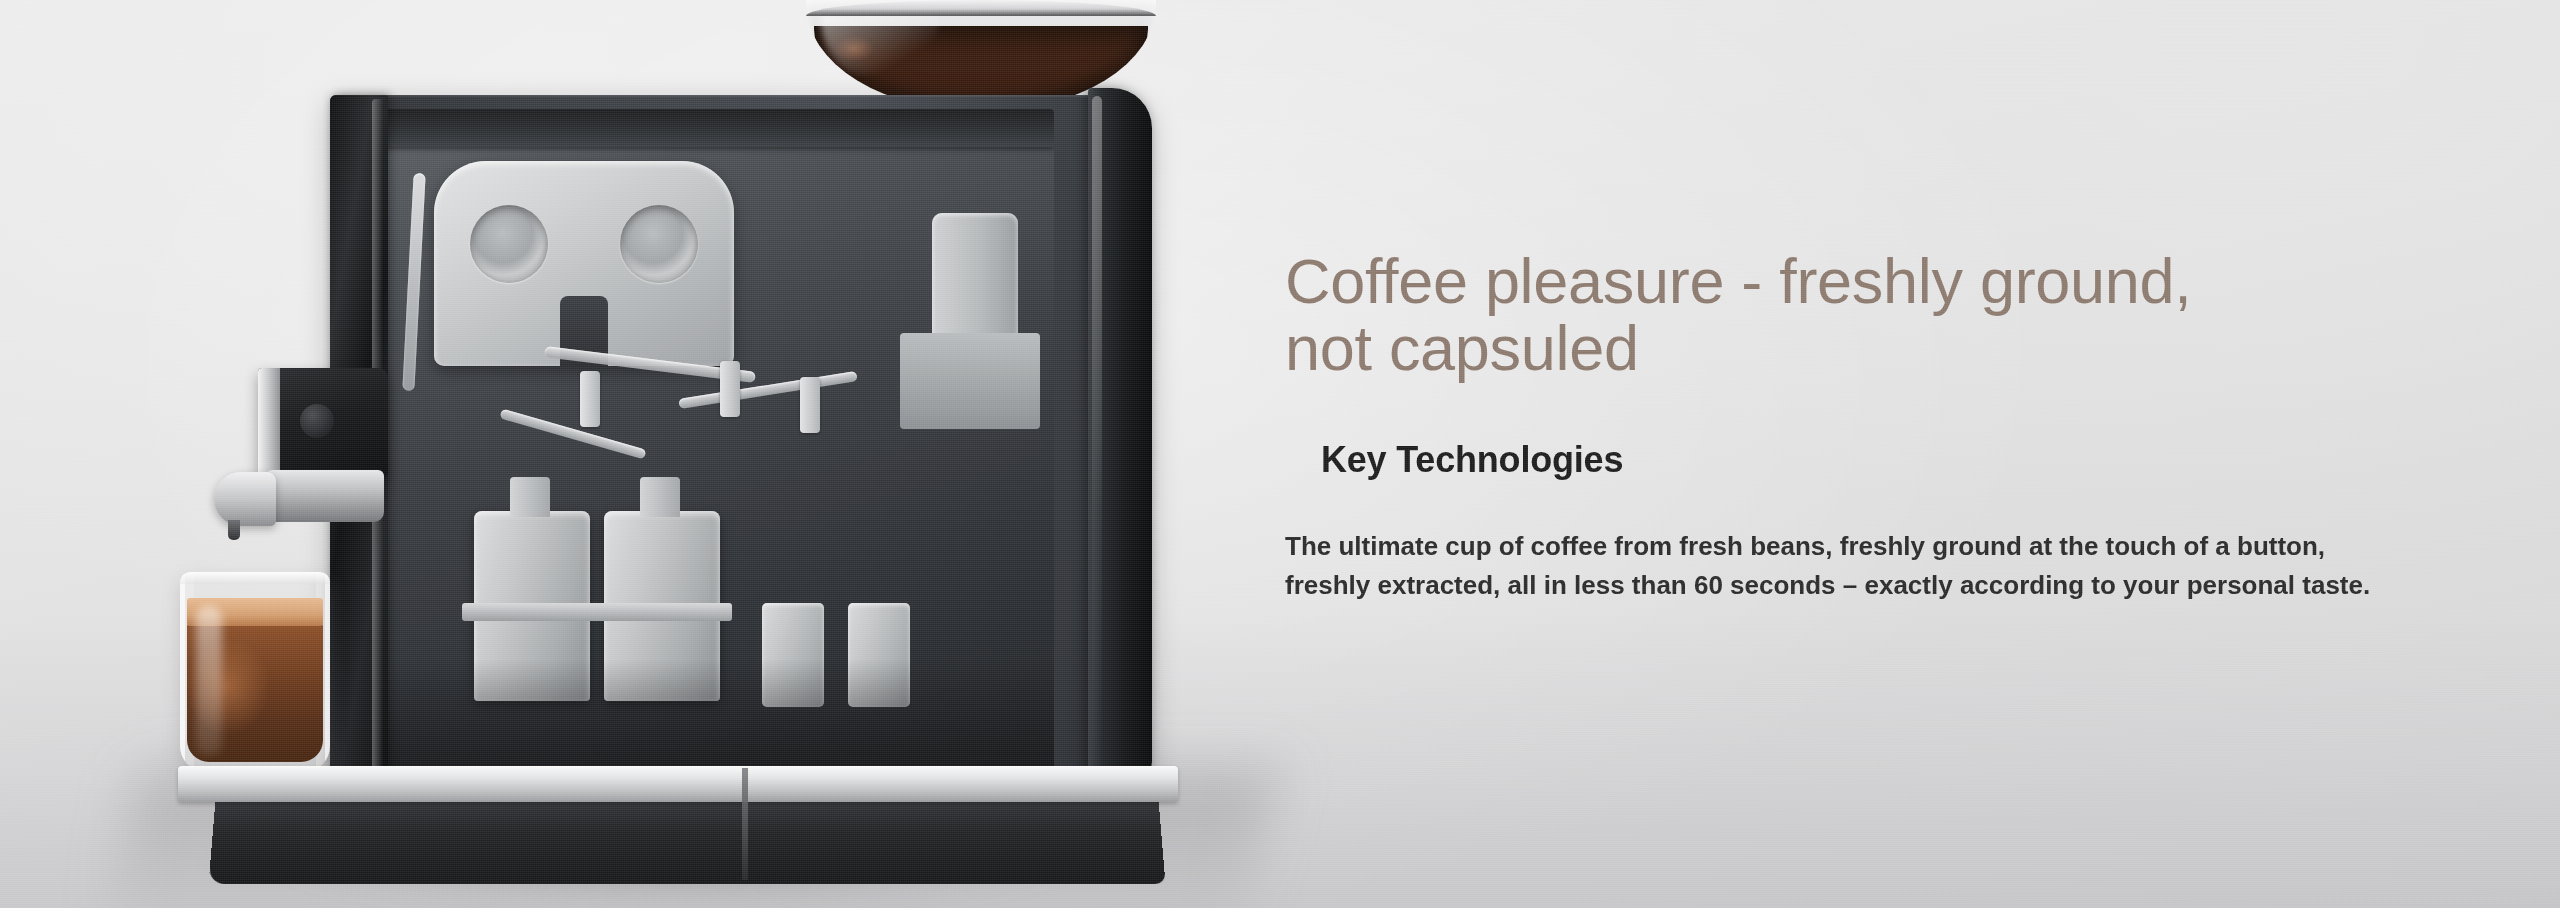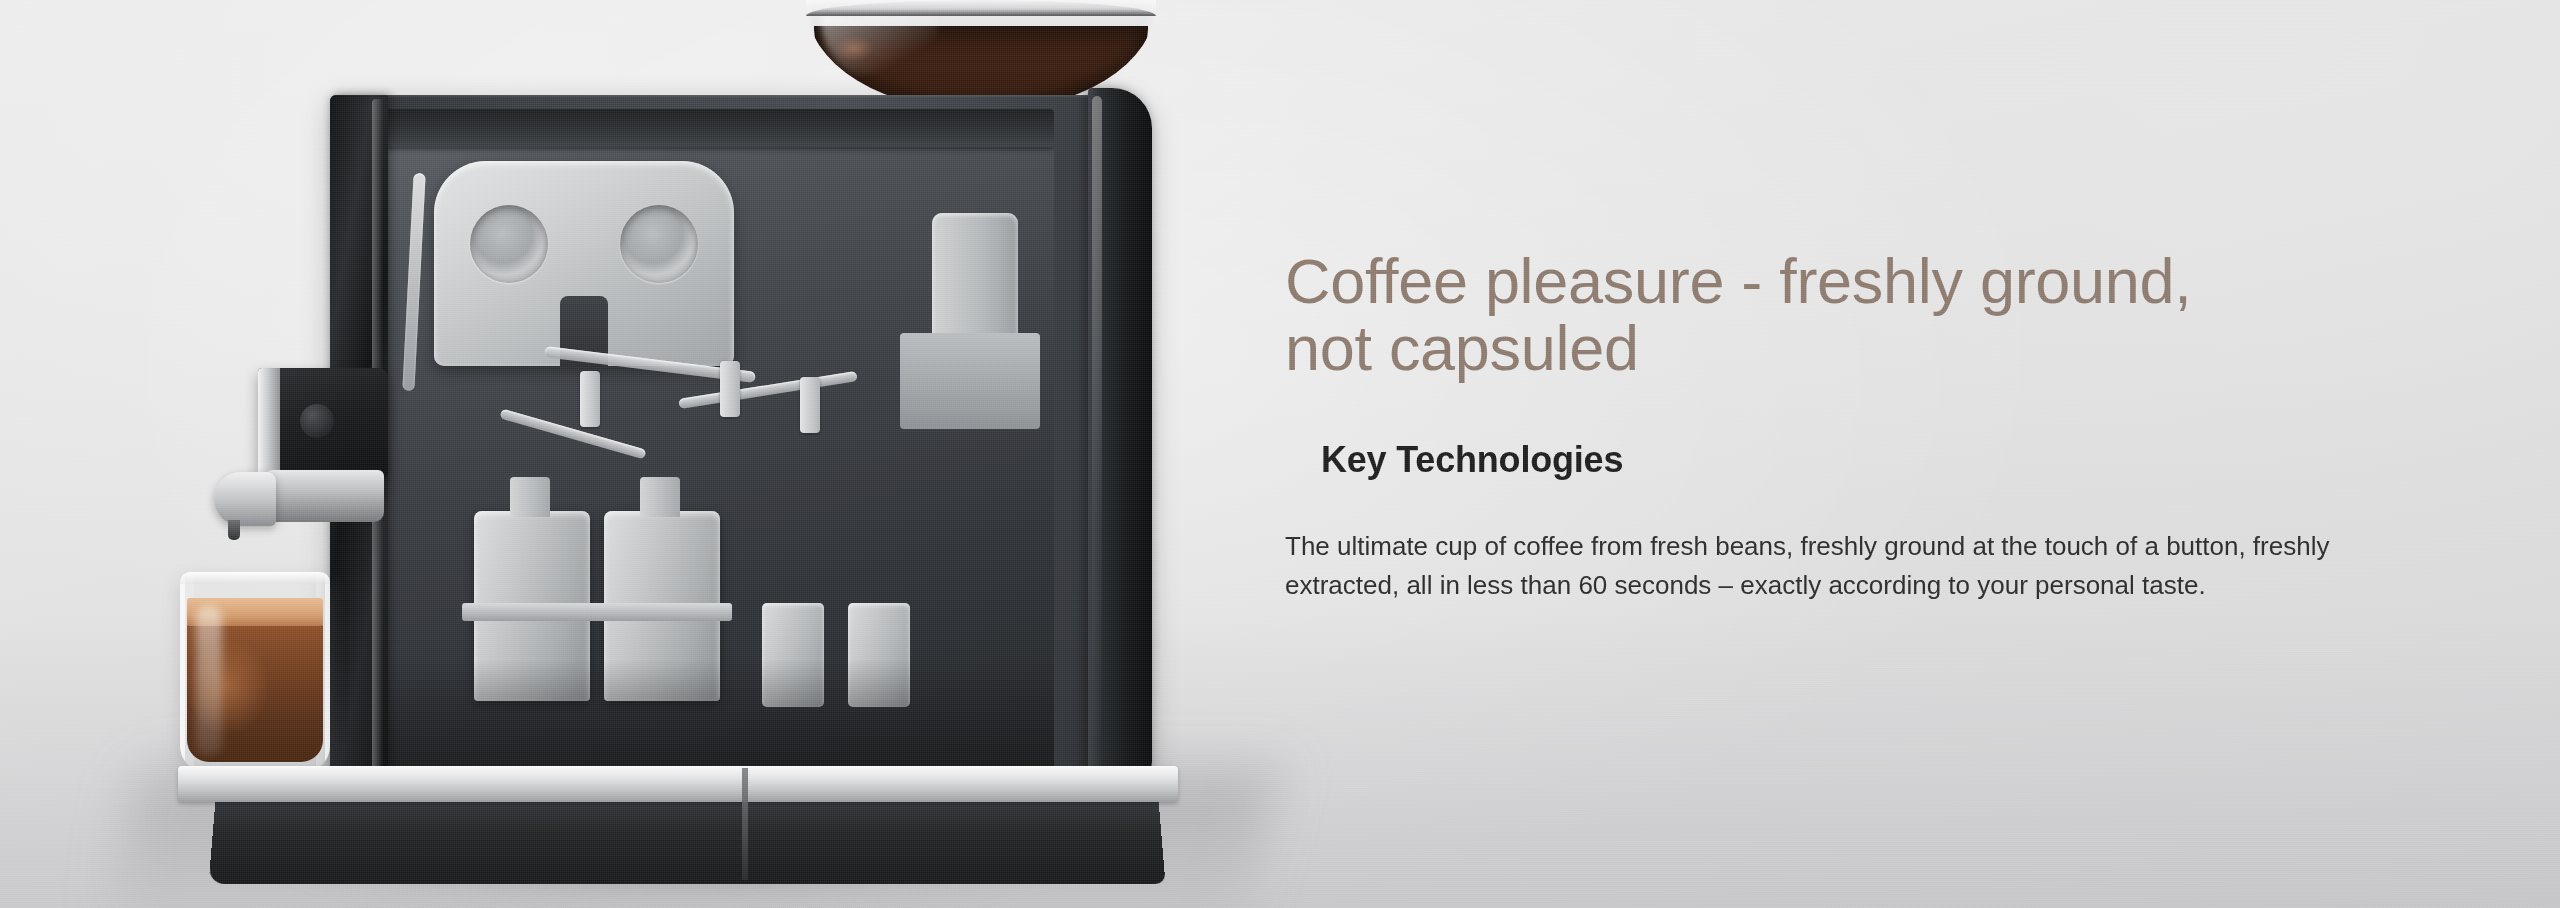--- a/index.html
+++ b/index.html
@@ -305,21 +305,21 @@
   .headline {
     font-size:63px; line-height:1.07; font-weight:400; letter-spacing:-.3px;
     white-space:pre-line;
   }
   .subhead {
     margin-top:56px;
     font-size:36px; font-weight:700; letter-spacing:-.2px;margin-left:36px;
   }
   .bodytext {
     margin-top:46px;
-    font-size:26px; line-height:1.52; font-weight:400;
+    font-size:26px; line-height:1.52; font-weight:700;
     max-width:1110px;
   }
 </style>
 </head>
 <body>
 
 <div id="stage">
 
   <div class="vignette"></div>
   <div class="floor-haze"></div>

